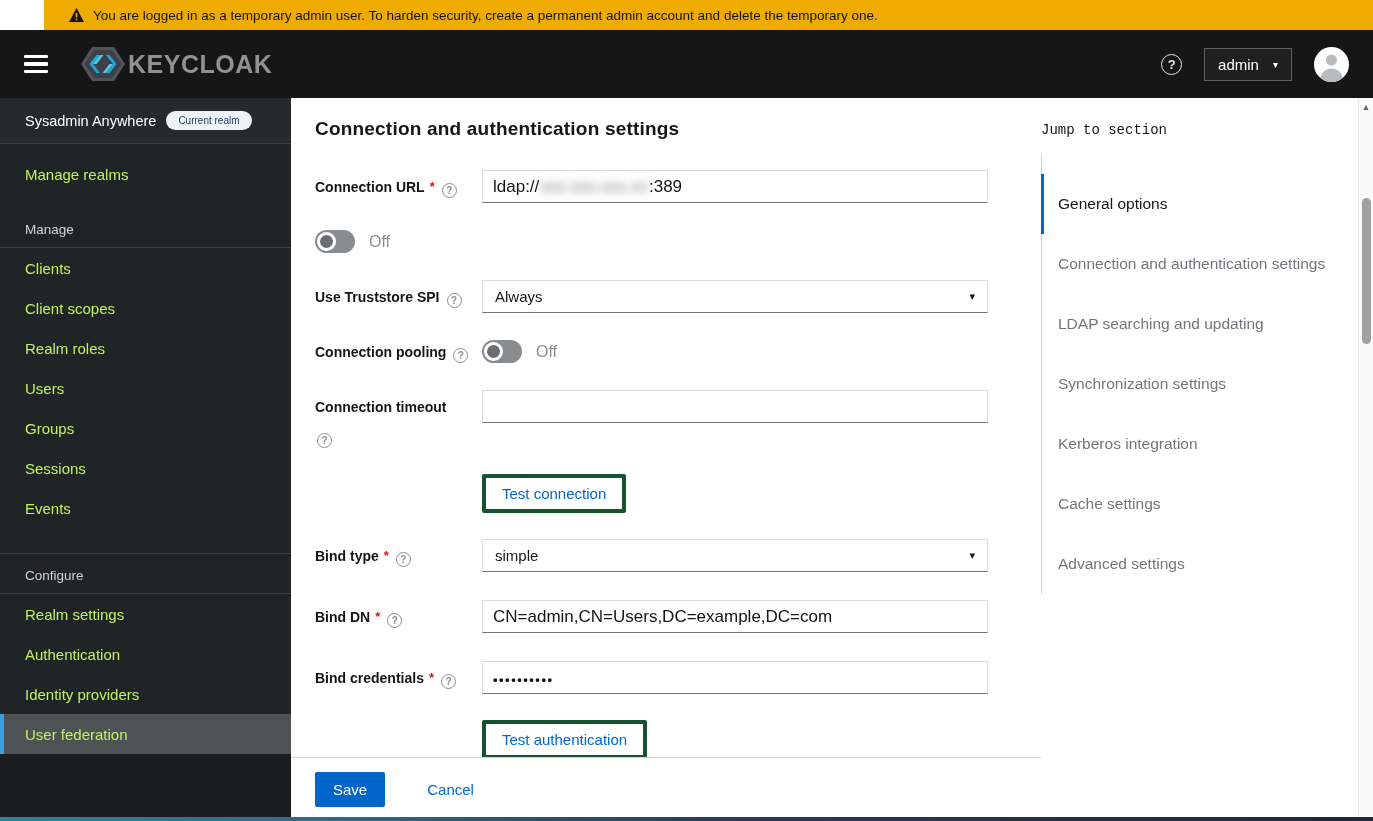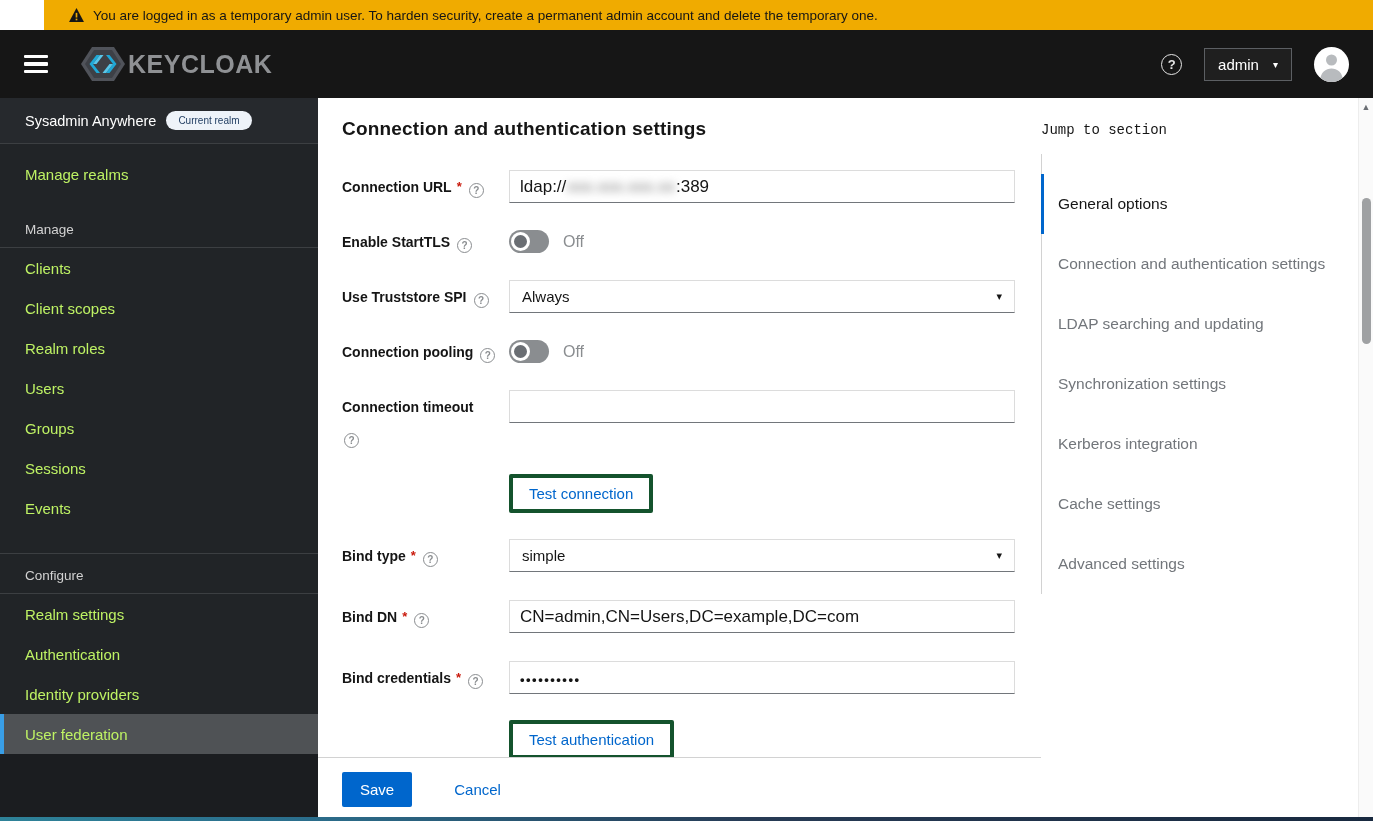--- a/index.html
+++ b/index.html
@@ -23,21 +23,21 @@
                  font-size:13px; font-weight:700; display:flex; align-items:center; justify-content:center; cursor:pointer; }
   .user-dd { display:flex; align-items:center; gap:14px; border:1px solid #5c5f63; background:#1f1f1f;
              padding:7px 13px; color:#fff; font-size:15px; cursor:pointer; }
   .user-caret { font-size:10px; color:#fff; }
   .avatar { width:35px; height:35px; border-radius:50%; background:#fff; overflow:hidden; display:flex; align-items:flex-end; justify-content:center; cursor:pointer; }
 
   
   .bodywrap { display:flex; height:723px; }
 
   
-  .sidenav { width:318px; background:#212427; color:#fff; display:flex; flex-direction:column; flex-shrink:0; }
+  .sidenav { width:291px; background:#212427; color:#fff; display:flex; flex-direction:column; flex-shrink:0; }
   .realm-row { min-height:46px; display:flex; align-items:center; gap:10px; padding:0 16px 0 25px;
                border-bottom:1px solid #3c3f42; background:#26292d; }
   .realm-name { font-size:14.5px; color:#fff; white-space:nowrap; }
   .realm-badge { background:#eef3f9; color:#1d3a5f; font-size:10px; padding:4px 12px; border-radius:13px; white-space:nowrap; cursor:pointer; }
   .nav-item { height:40px; display:flex; align-items:center; padding-left:25px; font-size:15px; color:#bef264; cursor:pointer; }
   .nav-item.first { margin-top:10px; }
   .nav-group-label { padding:28px 25px 10px 25px; font-size:13.5px; color:#d2d2d2; }
   .nav-divider { border-top:1px solid #3c3f42; }
   .nav-item.selected { background:#4f5255; border-left:4px solid #399ee6; padding-left:21px; }
   .sidenav-filler { flex:1; background:#1b1d20; }
@@ -182,23 +182,20 @@
         <div class="fc">
           <div class="tinput">
             <span>ldap://</span>
               <span class="redacted">xxx.xxx.xxx.xx</span>
               <span>:389</span>
           </div>
         </div>
       </div>
 
       <div class="frow">
-        <div class="fl">
-          <span>Enable StartTLS</span><span class="help-icon">?</span>
-        </div>
         <div class="fc switch-row">
           <div class="switch">
               <div class="knob"></div>
             </div>
           <span class="switch-label">Off</span>
         </div>
       </div>
 
       <div class="frow">
         <div class="fl">

